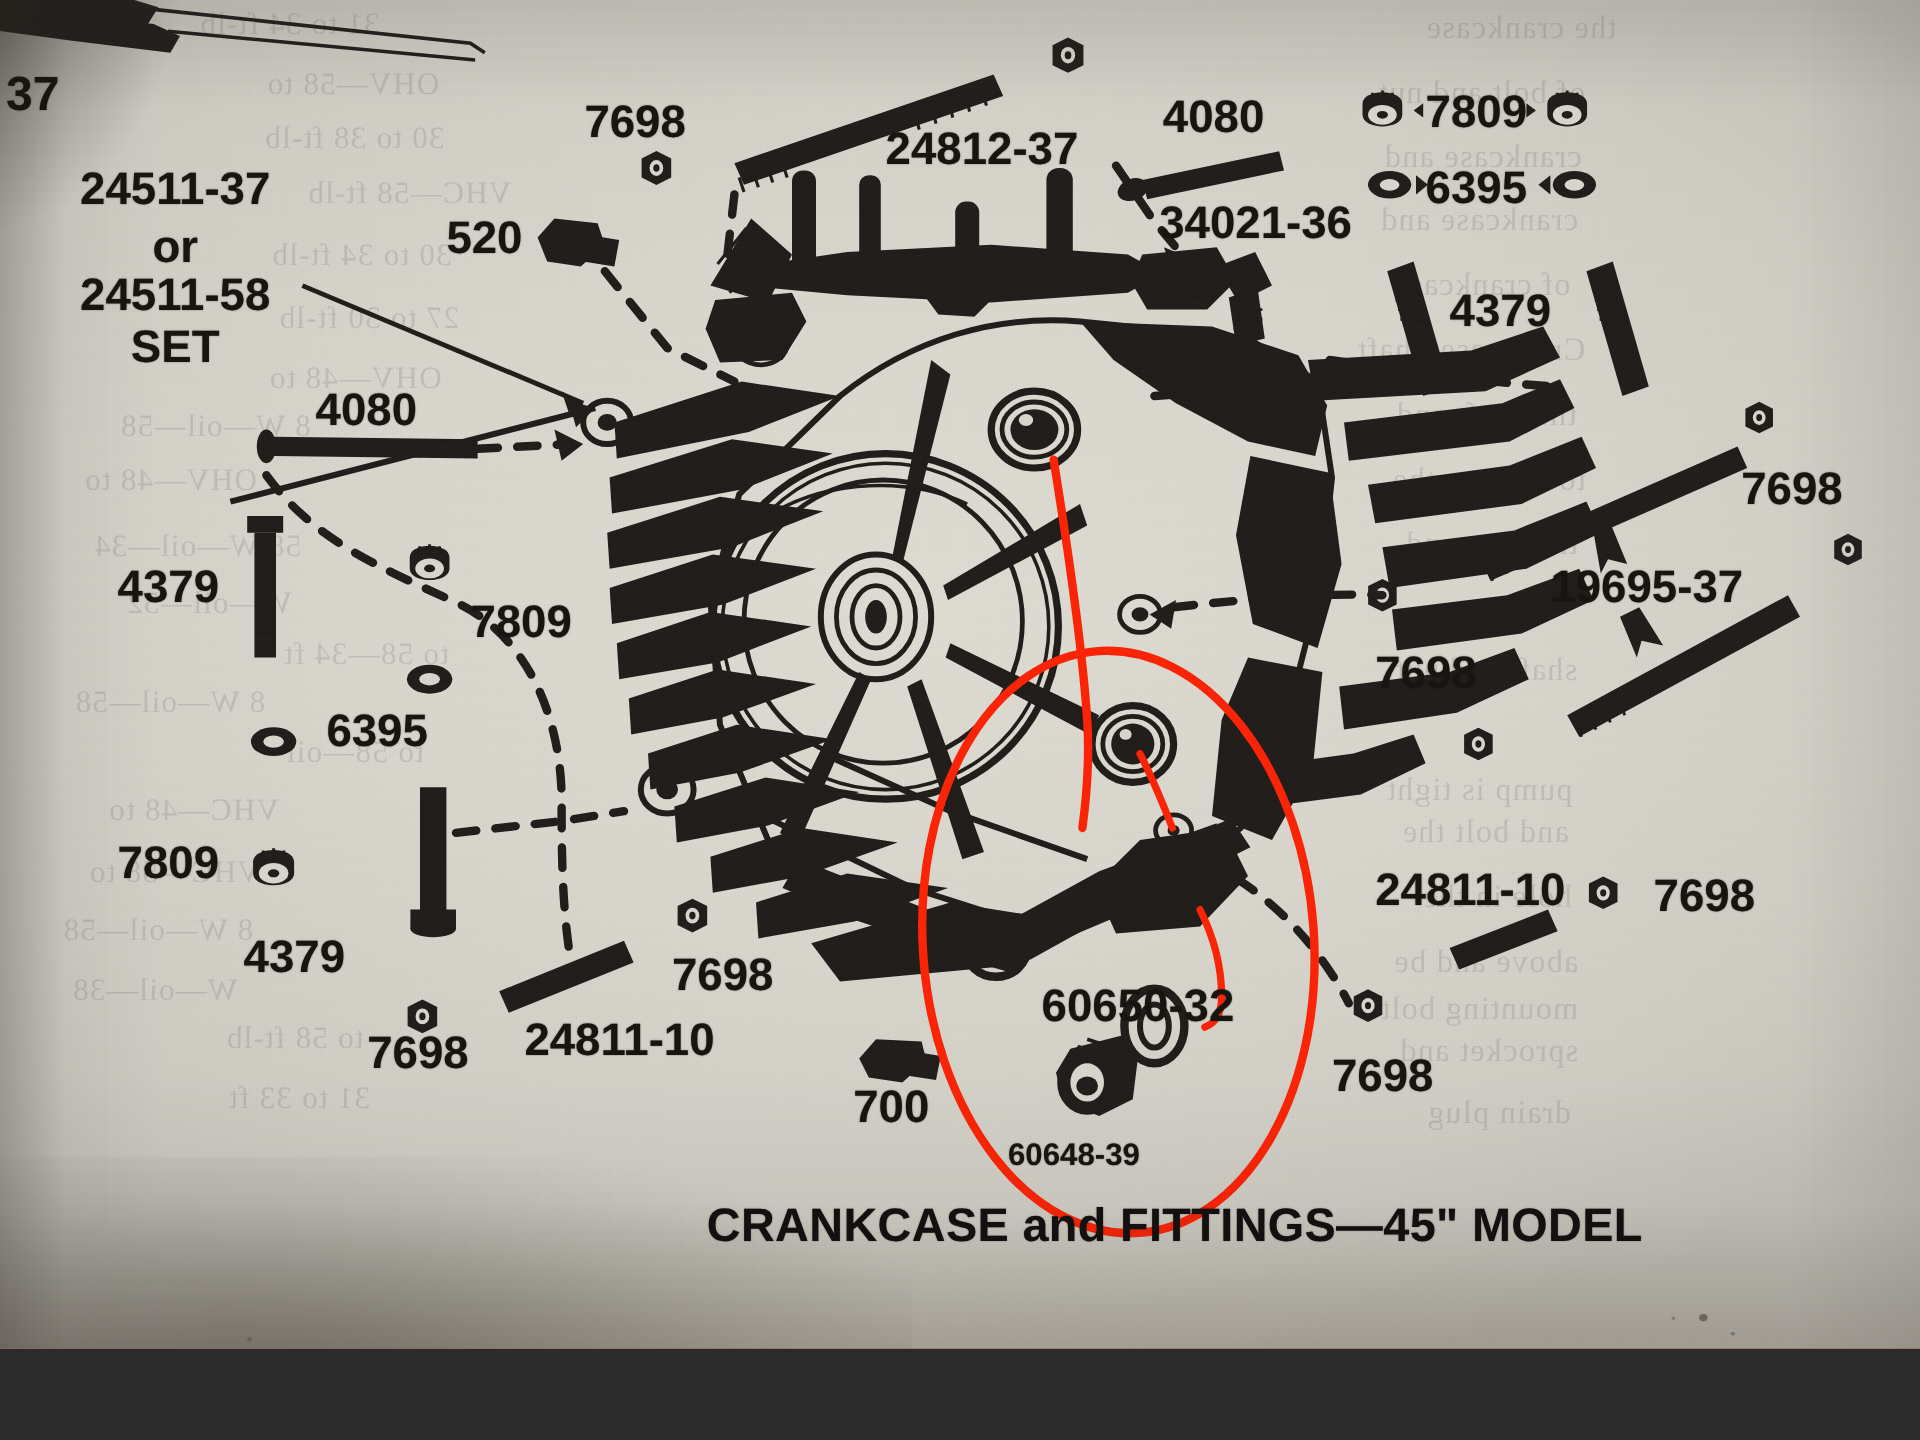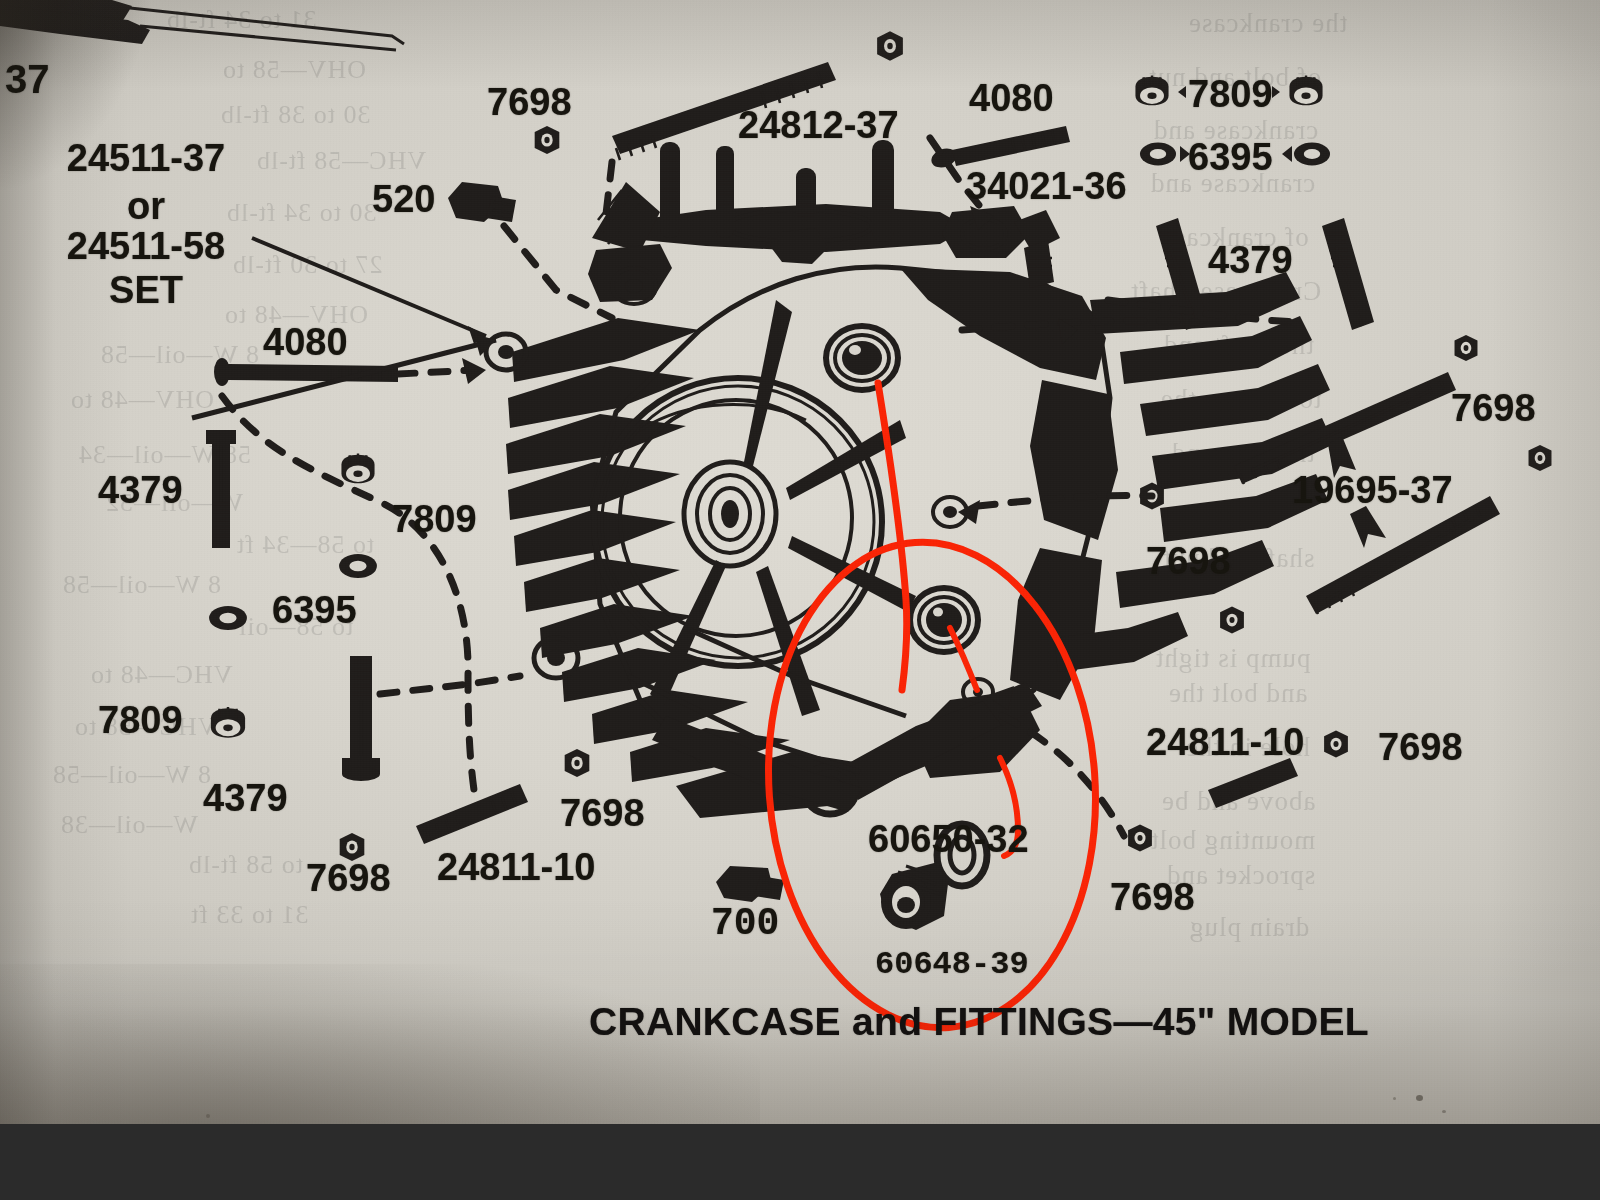--- a/index.html
+++ b/index.html
@@ -552,26 +552,26 @@
       <div class="lbl" style="font-size: 38px; top: 322px; left: 263px;">4080</div>
       <div class="lbl" style="font-size: 38px; top: 240px; left: 1208px;">4379</div>
       <div class="lbl" style="font-size: 38px; top: 470px; left: 98px;">4379</div>
       <div class="lbl" style="font-size: 38px; top: 499px; left: 392px;">7809</div>
       <div class="lbl" style="font-size: 38px; top: 590px; left: 272px;">6395</div>
       <div class="lbl" style="font-size: 38px; top: 700px; left: 98px;">7809</div>
       <div class="lbl" style="font-size: 38px; top: 778px; left: 203px;">4379</div>
       <div class="lbl" style="font-size: 38px; top: 858px; left: 306px;">7698</div>
       <div class="lbl" style="font-size: 38px; top: 793px; left: 560px;">7698</div>
       <div class="lbl" style="font-size: 38px; top: 847px; left: 437px;">24811-10</div>
-      <div class="lbl" style="font-size: 38px; top: 903px; left: 711px; font-family: Liberation Mono, monospace;">700</div>
+      <div class="lbl" style="font-size: 38px; top: 903px; left: 711px;">700</div>
       <div class="lbl" style="font-size: 38px; top: 388px; left: 1451px;">7698</div>
       <div class="lbl" style="font-size: 38px; top: 470px; left: 1292px;">19695-37</div>
       <div class="lbl" style="font-size: 38px; top: 541px; left: 1146px;">7698</div>
       <div class="lbl" style="font-size: 38px; top: 722px; left: 1146px;">24811-10</div>
       <div class="lbl" style="font-size: 38px; top: 727px; left: 1378px;">7698</div>
       <div class="lbl" style="font-size: 38px; top: 877px; left: 1110px;">7698</div>
       <div class="lbl" style="font-size: 38px; top: 795px; left: 868px; margin-top: 24px;">60650-32</div>
-      <div class="lbl" style="font-size: 32px; top: 948px; left: 875px; font-family: Liberation Mono, monospace;">60648-39</div>
+      <div class="lbl" style="font-size: 26px; top: 948px; left: 840px;">60648-39</div>
     </div>
 
   <div class="caption" id="diagram-caption" style="left: 589px; top: 1000px;">CRANKCASE and FITTINGS—45" MODEL</div>
 
 </div>
 
 </body></html>

